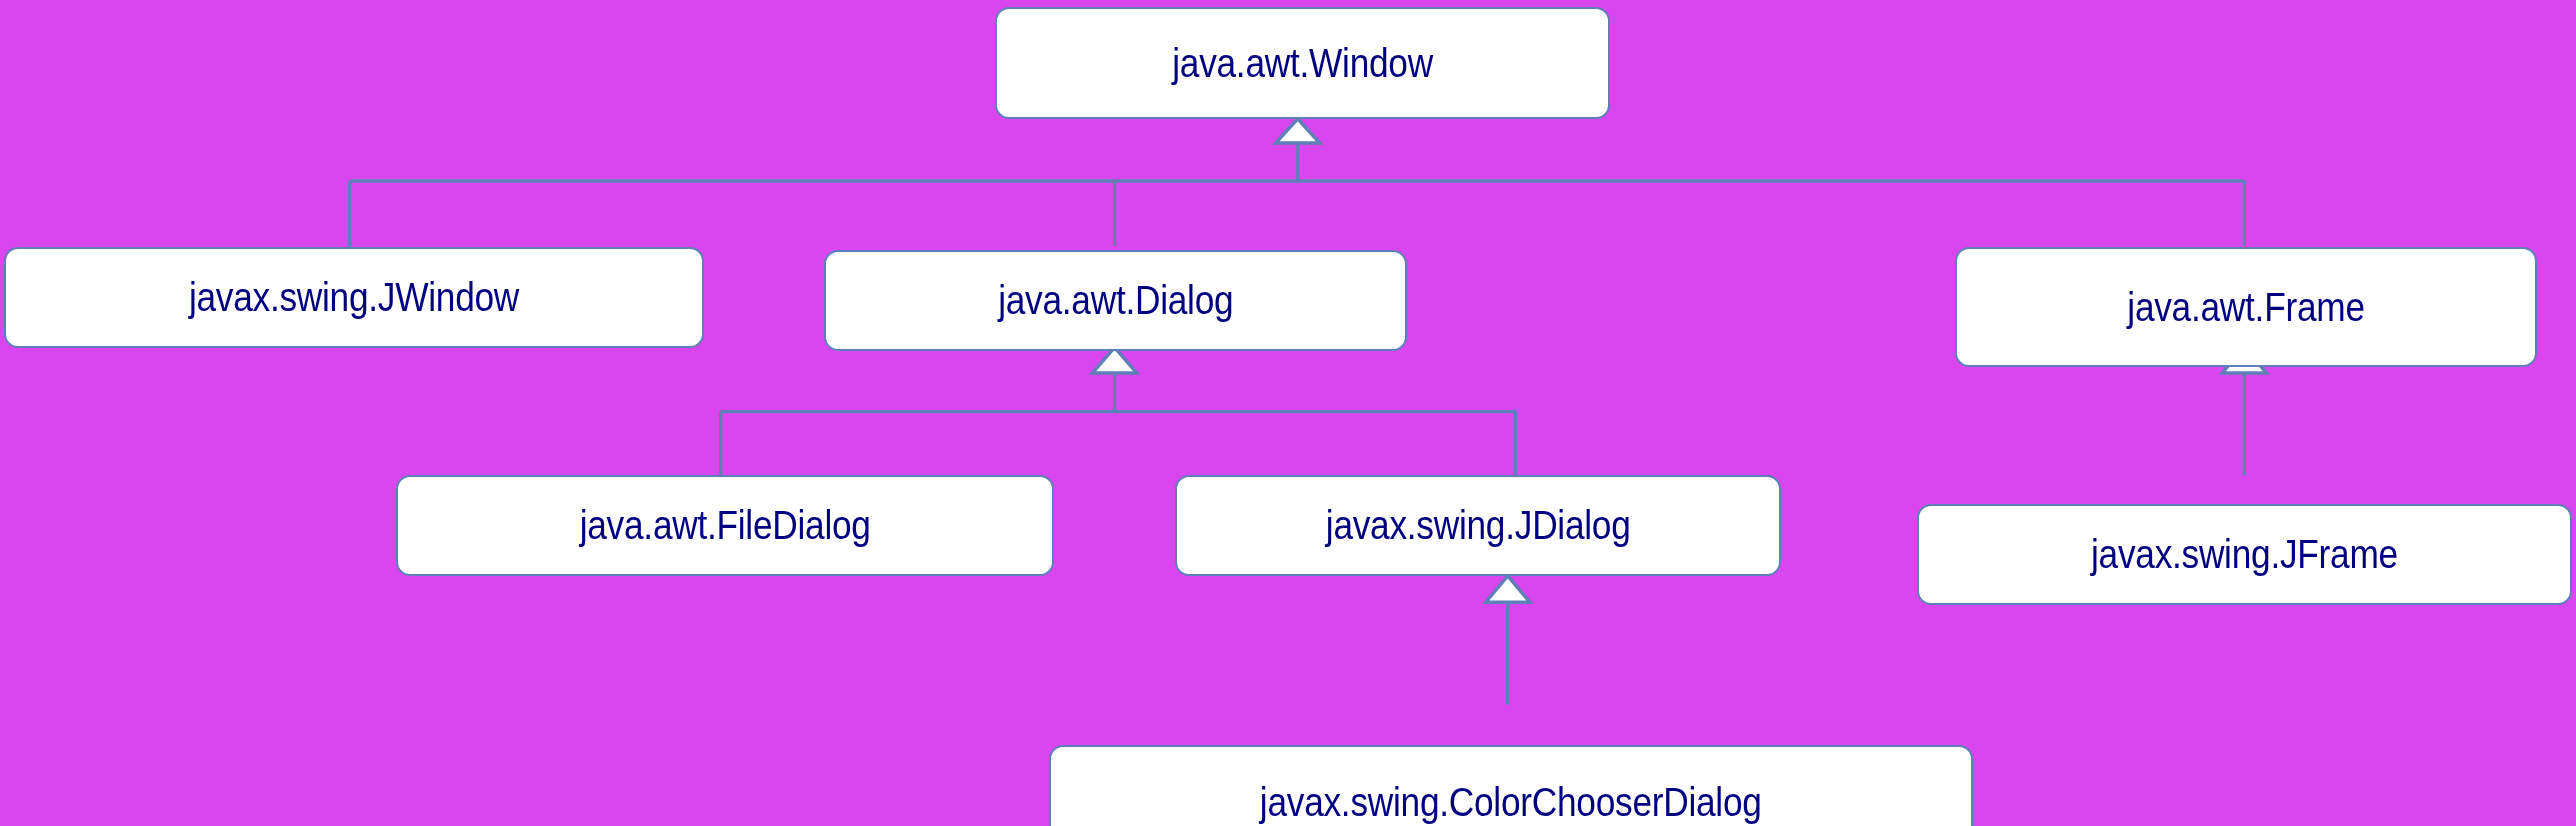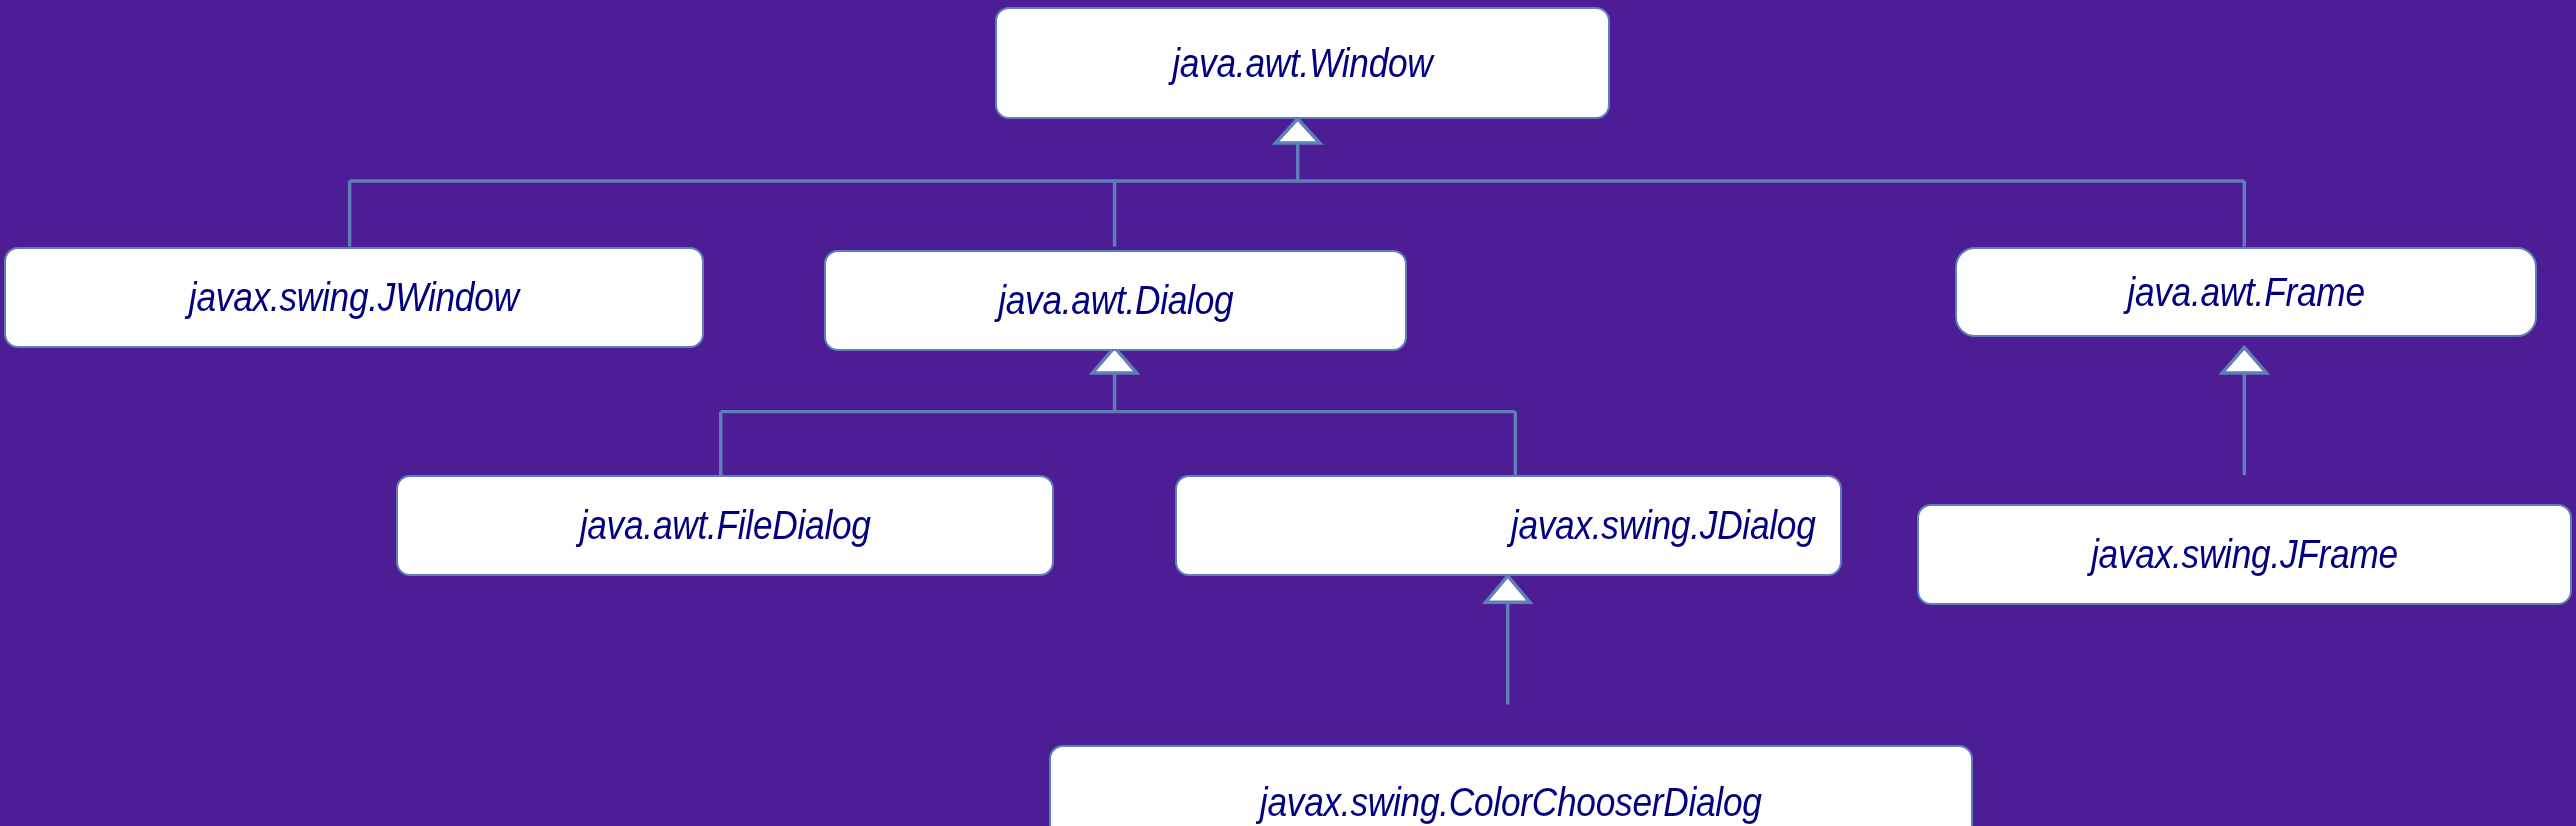--- a/index.html
+++ b/index.html
@@ -5,24 +5,23 @@
 <style>
   html, body {
     margin: 0;
     padding: 0;
     background: #ffffff;
   }
   #canvas {
     position: relative;
     width: 2576px;
     height: 826px;
-    background: #4c1d95;
+    background: #d946ef;
     overflow: hidden;
     font-family: "Liberation Sans", sans-serif;
-    font-style: italic;
   }
   .node {
     position: absolute;
     box-sizing: border-box;
     background: #ffffff;
     border: 2.8px solid #5f7fb8;
     border-radius: 14px;
     display: flex;
     align-items: center;
     justify-content: center;
@@ -96,29 +95,29 @@
   </div>
 
   <div class="node" style="left:3.5px; top:247px; width:700px; height:101px;">
     <span class="node-label">javax.swing.JWindow</span>
   </div>
 
   <div class="node" style="left:824px; top:250px; width:583px; height:101px;">
     <span class="node-label">java.awt.Dialog</span>
   </div>
 
-  <div class="node" style="left:1955px; top:247px; width:582px; height:90px;border-radius:20px;">
+  <div class="node" style="left:1955px; top:247px; width:582px; height:120px;">
     <span class="node-label">java.awt.Frame</span>
   </div>
 
   <div class="node" style="left:396px; top:475px; width:658px; height:101px;">
     <span class="node-label">java.awt.FileDialog</span>
   </div>
 
-  <div class="node" style="left:1175px; top:475px; width:667px; height:101px;justify-content:flex-end;">
+  <div class="node" style="left:1175px; top:475px; width:606px; height:101px;">
     <span class="node-label">javax.swing.JDialog</span>
   </div>
 
   <div class="node" style="left:1917px; top:475px; width:655px; height:101px;margin-top:29px;">
     <span class="node-label">javax.swing.JFrame</span>
   </div>
 
   <div class="node" style="left:1049px; top:745px; width:924px; height:114px;">
     <span class="node-label">javax.swing.ColorChooserDialog</span>
   </div>

